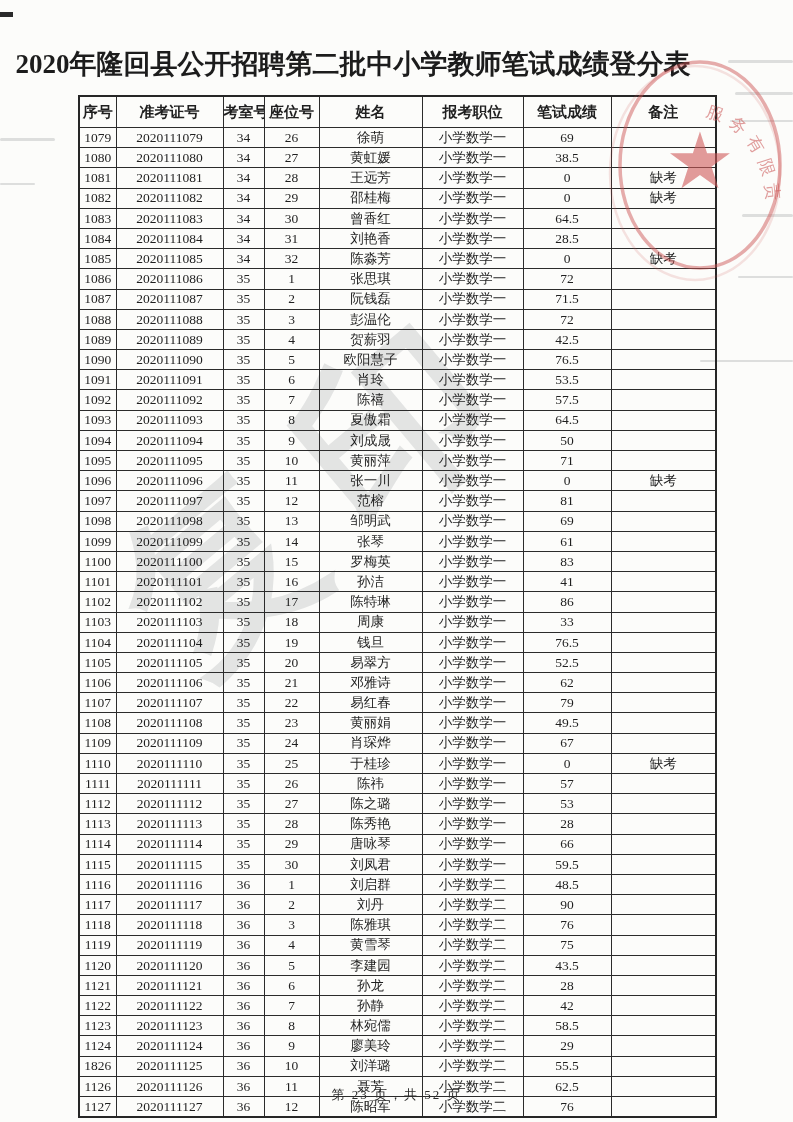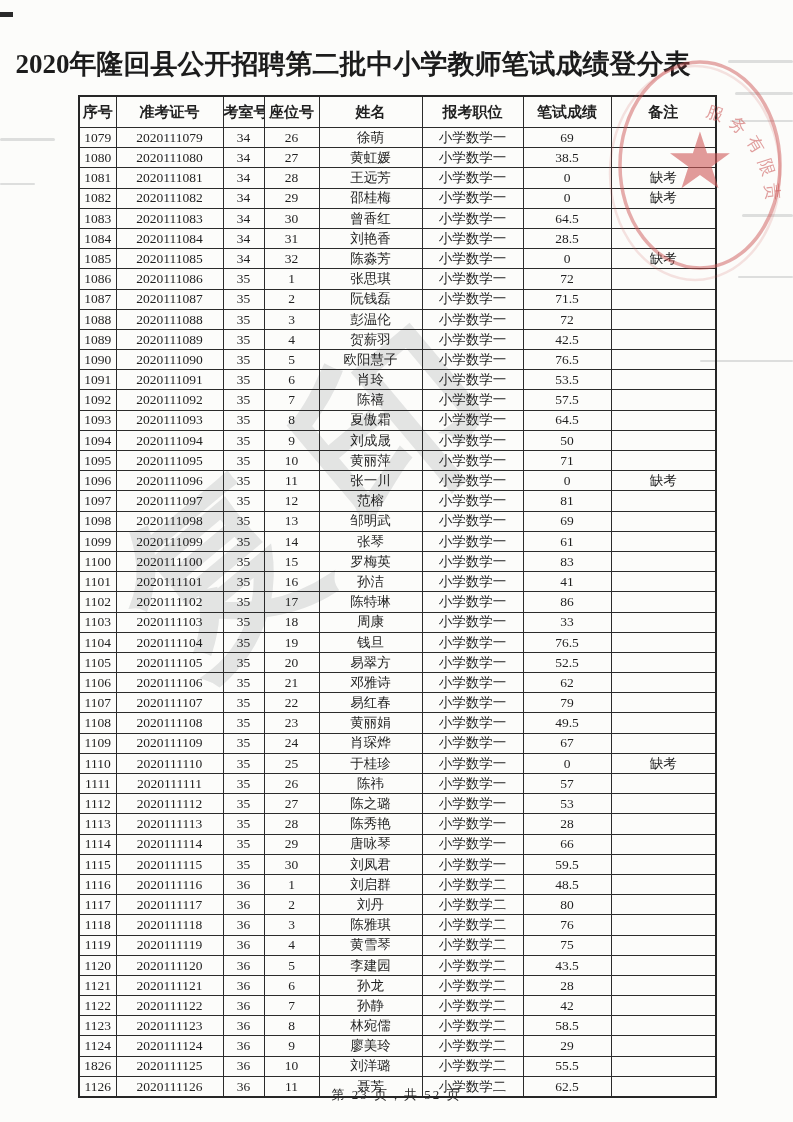--- a/index.html
+++ b/index.html
@@ -483,21 +483,21 @@
             <td>48.5</td>
             <td></td>
           </tr>
           <tr>
             <td>1117</td>
             <td>2020111117</td>
             <td>36</td>
             <td>2</td>
             <td>刘丹</td>
             <td>小学数学二</td>
-            <td>80</td>
+            <td>90</td>
             <td></td>
           </tr>
           <tr>
             <td>1118</td>
             <td>2020111118</td>
             <td>36</td>
             <td>3</td>
             <td>陈雅琪</td>
             <td>小学数学二</td>
             <td>76</td>
@@ -574,20 +574,30 @@
             <td></td>
           </tr>
           <tr>
             <td>1126</td>
             <td>2020111126</td>
             <td>36</td>
             <td>11</td>
             <td>聂芳</td>
             <td>小学数学二</td>
             <td>62.5</td>
+            <td></td>
+          </tr>
+          <tr>
+            <td>1127</td>
+            <td>2020111127</td>
+            <td>36</td>
+            <td>12</td>
+            <td>陈昭军</td>
+            <td>小学数学二</td>
+            <td>76</td>
             <td></td>
           </tr>
         </tbody>
     </table>
   </div>
 
   <svg class="seal" viewBox="0 0 200 250">
     <ellipse cx="100" cy="125" rx="80" ry="103" fill="none" stroke="rgba(204,84,84,0.48)" stroke-width="3.5"></ellipse>
     <ellipse cx="95" cy="133" rx="85" ry="107" fill="none" stroke="rgba(204,84,84,0.16)" stroke-width="2.5"></ellipse>
     <path id="sealArc" d="M 32 170 A 62 85 0 1 1 168 170" fill="none"></path>

